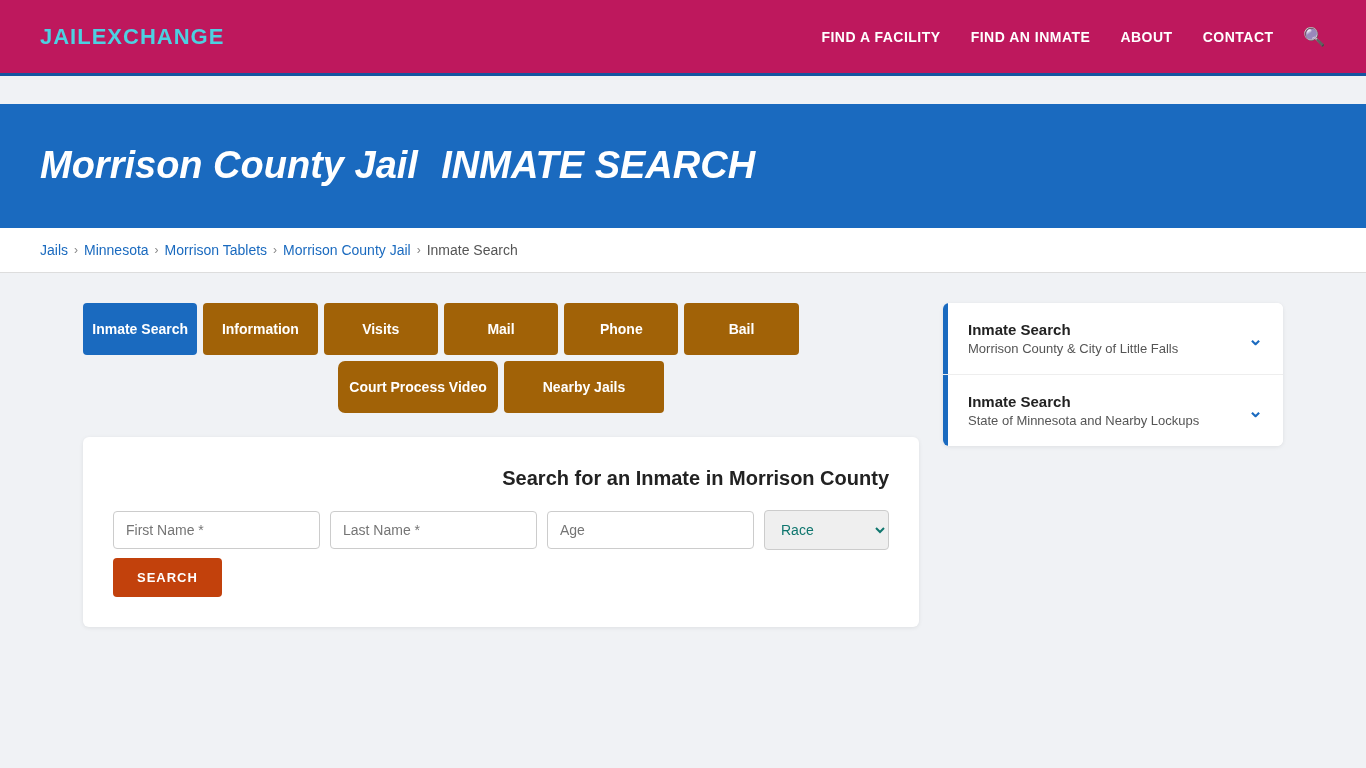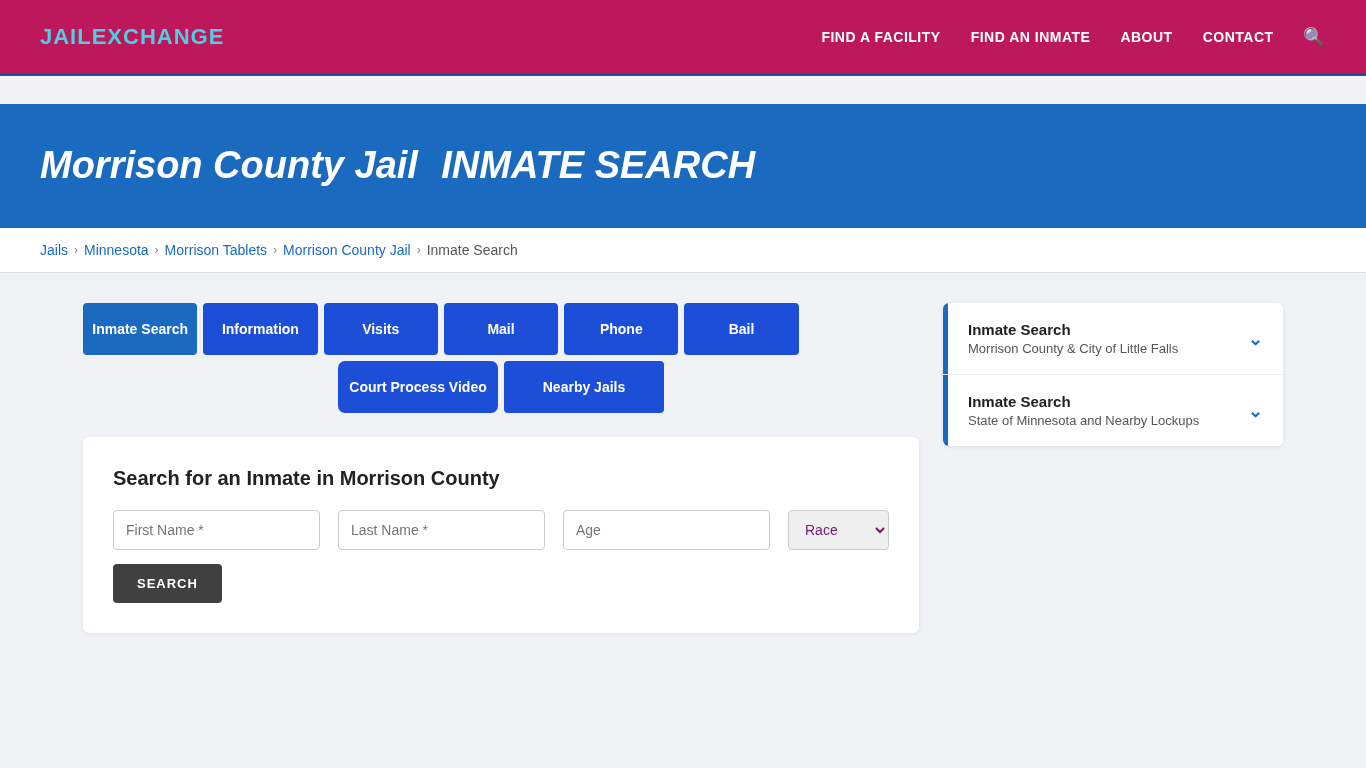--- a/index.html
+++ b/index.html
@@ -107,21 +107,21 @@
     }
     .nav-btn {
       padding: 18px 8px;
       text-align: center;
       border: none;
       border-radius: 4px;
       font-size: 14px;
       font-weight: 600;
       cursor: pointer;
       color: #fff;
-      background: #1d4ed8;
+      background: #a16207;
       transition: background 0.2s;
     }
     .nav-btn.active {
       background: #1a6abf;
     }
 
     .nav-buttons-row2 {
       display: grid;
       grid-template-columns: repeat(7, 1fr);
       gap: 6px;
@@ -129,45 +129,46 @@
     }
 
     
     .search-box {
       background: #fff;
       border-radius: 6px;
       padding: 30px;
       box-shadow: 0 1px 4px rgba(0,0,0,0.08);
     }
     .search-box h2 {
-      text-align: left;
+      text-align: right;
       font-size: 20px;
       font-weight: 700;
       margin-bottom: 20px;
       color: #222;
     }
     .search-fields {
       display: flex;
-      gap: 18px;
-      margin-bottom: 14px;
+      gap: 10px;
+      margin-bottom: 8px;
+      align-items: center;
     }
     .search-fields input, .search-fields select {
       flex: 1;
       padding: 10px 12px;
       border: 1px solid #ccc;
       border-radius: 4px;
       font-size: 14px;
       color: #555;
     }
     .search-fields select {
       flex: 1.2;
-      color: #701a75;
+      color: #0f766e;
     }
     .search-btn {
-      background: #404040;
+      background: #c2410c;
       color: #fff;
       border: none;
       padding: 12px 24px;
       font-size: 13px;
       font-weight: 700;
       letter-spacing: 1px;
       border-radius: 4px;
       cursor: pointer;
       text-transform: uppercase;
     }

